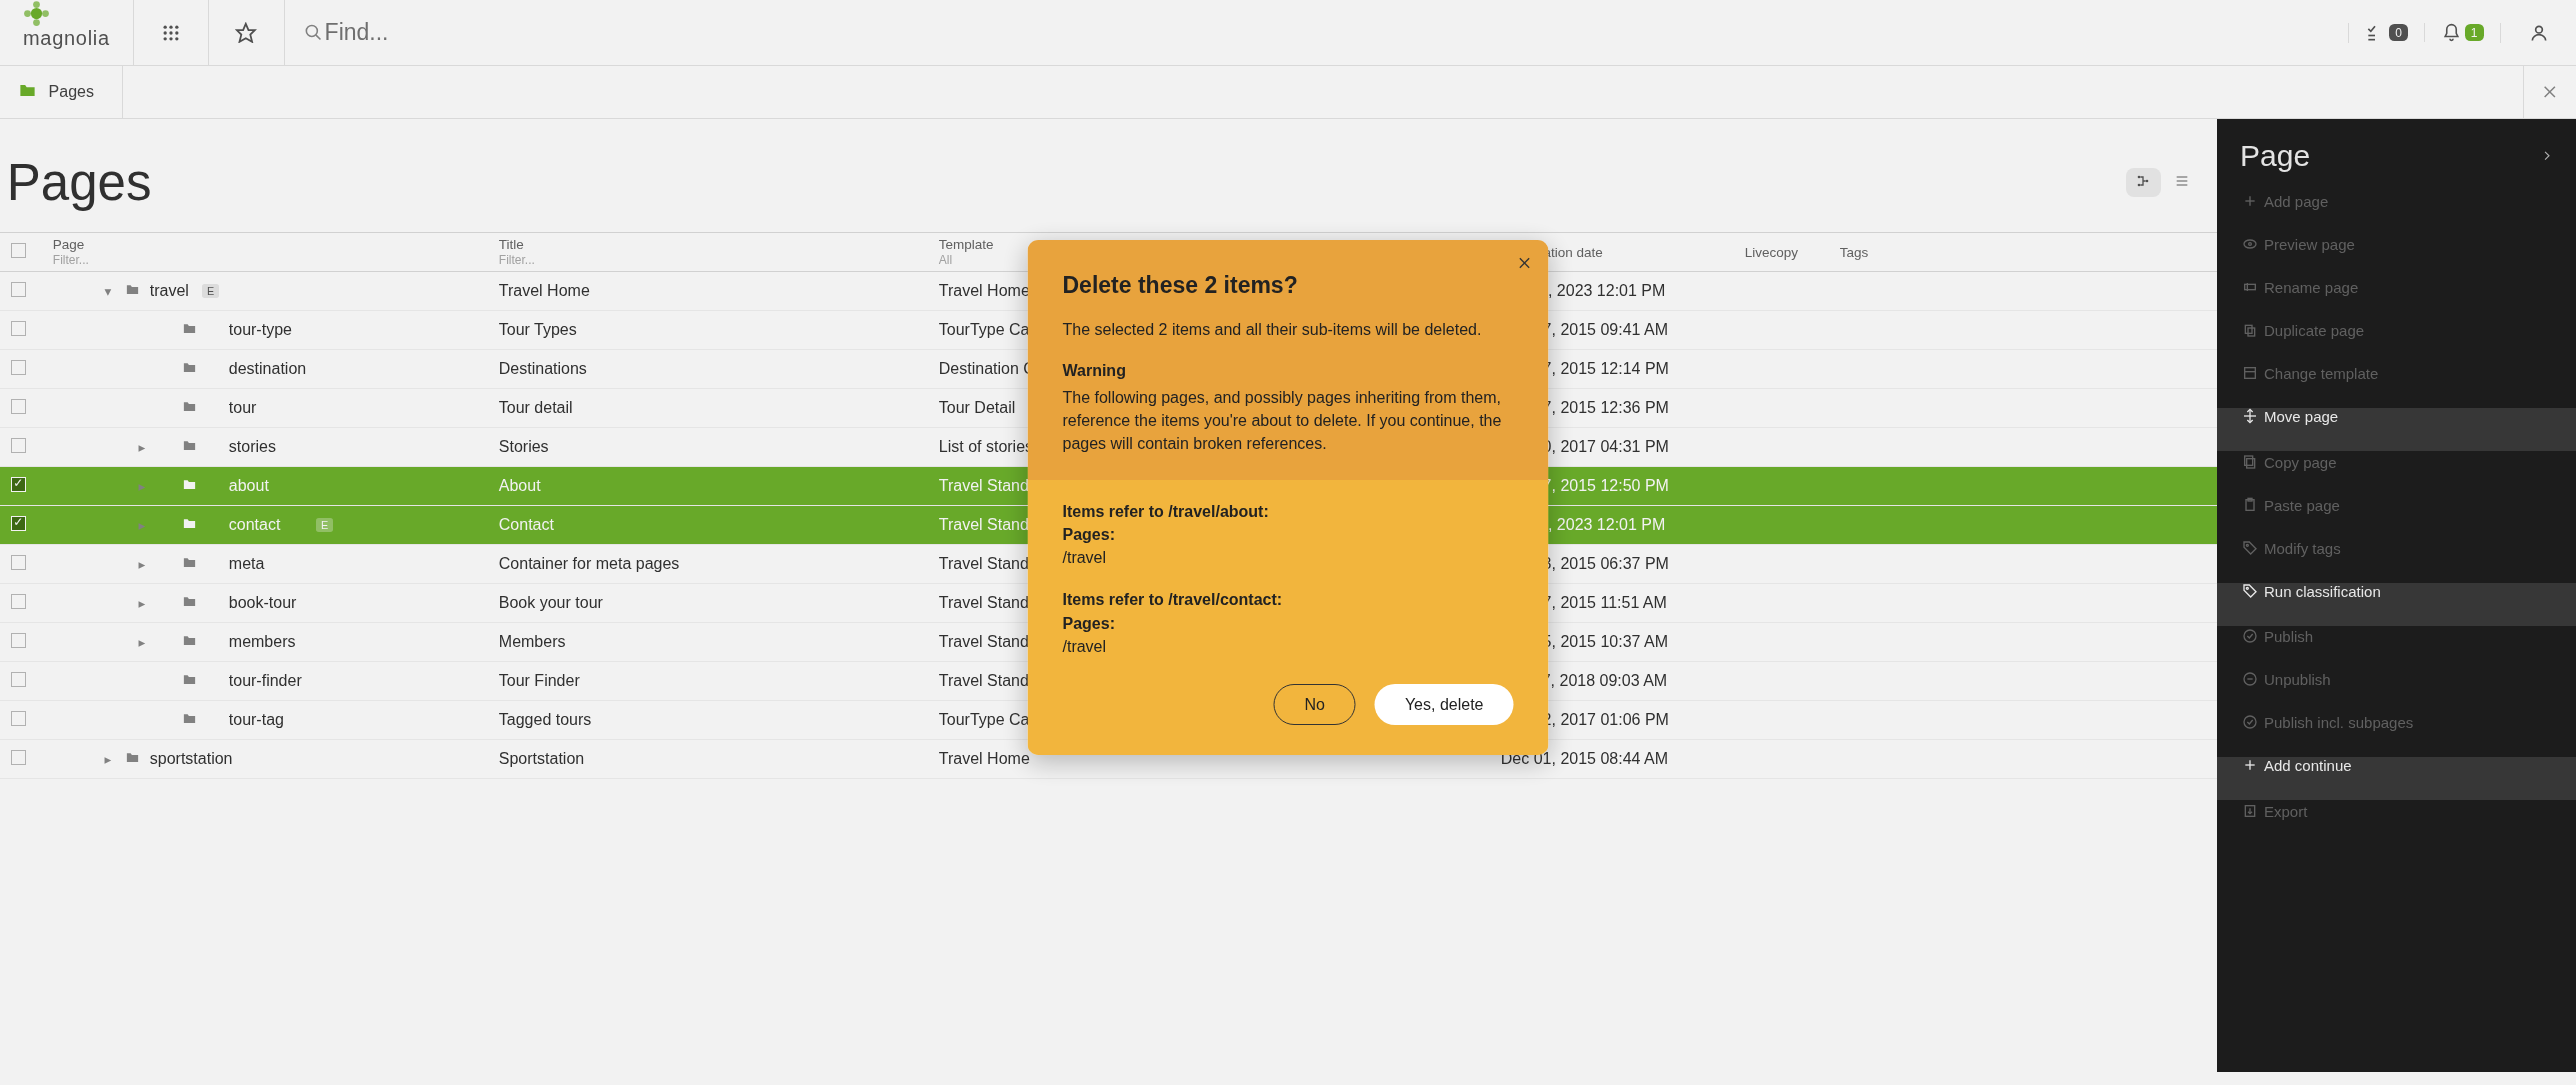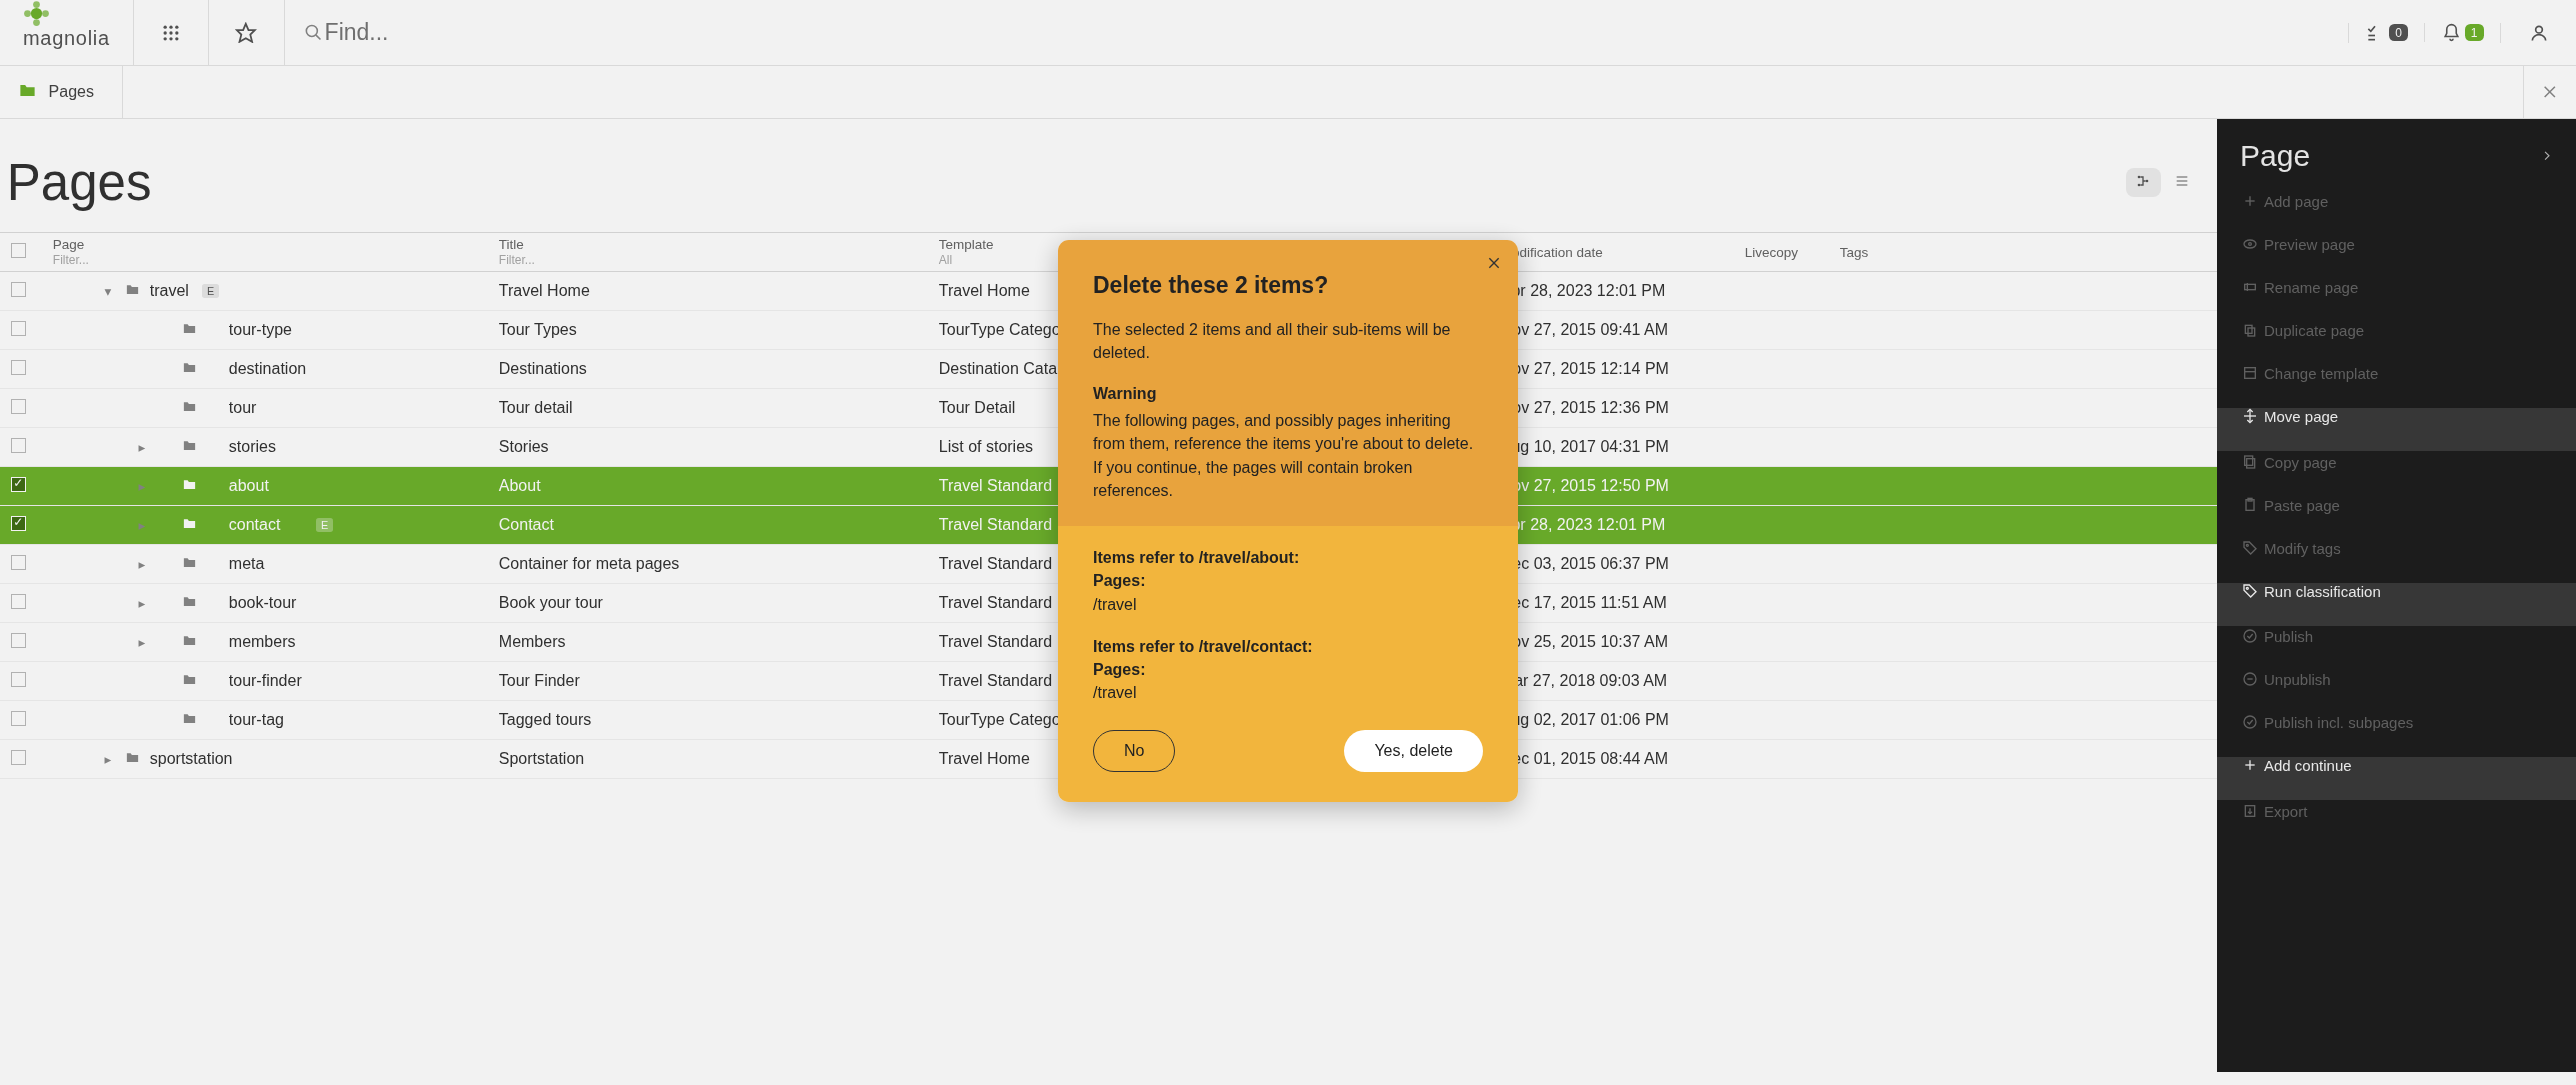--- a/index.html
+++ b/index.html
@@ -68,29 +68,29 @@
 .side-panel { position: absolute; top: 119px; right: 0; bottom: 13.5px; width: 359px; background: var(--mg-dark-panel); color: #bbb; overflow-y: auto;}
 .side-heading { display: flex; align-items: center; justify-content: space-between; padding: 20px 23px; font-size: 30px; color: #f0f0f0; font-weight: 400;}
 .side-list { list-style: none; margin: 0; padding: 0;}
 .side-list li { display: flex; align-items: flex-start; gap: 5px; height: 43px; padding: 0 23px; font-size: 15px;}
 .side-list li.enabled { background: var(--mg-dark-item); color: #f5f5f5; margin-bottom: 2.7px;}
 .side-list li .side-icon { width: 19px; display: flex; justify-content: center;}
 .side-list li.disabled { color: #666;}
 
 
 .modal-overlay { position: fixed; inset: 0; background: rgba(0,0,0,0.05); }
-.modal { position: absolute; top: 240px; left: 50%; transform: translateX(-50%); width: 460px; border-radius: 10.8px; overflow: hidden; box-shadow: 0 6.8px 27px rgba(0,0,0,0.25);}
+.modal { position: absolute; top: 240px; left: 50%; transform: translateX(-50%); width: 521px; border-radius: 10.8px; overflow: hidden; box-shadow: 0 6.8px 27px rgba(0,0,0,0.25);}
 .modal-body { background: var(--mg-orange-dark); padding: 32px 35px 6.8px 35px; color: #222;}
 .modal-title { font-size: 23px; font-weight: 600; margin-bottom: 19px;}
 .modal-close { position: absolute; top: 13.5px; right: 16px; font-size: 19px; color: #333;}
 .modal-body p { font-size: 16px; line-height: 1.45; margin: 0 0 17.6px 0;}
 .modal-body strong.heading { font-weight: 700; display: block; margin-bottom: 4px;}
 .modal-lower { background: var(--mg-orange-light); padding: 20px 35px 30px 35px; font-size: 16px; line-height: 1.45;}
 .modal-lower .block { margin-bottom: 19px;}
-.modal-footer { display: flex; justify-content: space-between; gap: 19px; padding-top: 6.8px;}
+.modal-footer { display: flex; justify-content: flex-end; gap: 19px; padding-top: 6.8px;}
 .btn { border-radius: 676px; padding: 10.8px 30px; font-size: 16px; font-weight: 500; border: none; cursor: pointer;}
 .btn-outline { background: transparent; border: 1.4px solid #333; color: #222;}
 .btn-solid { background: #fff; color: #222;}
 
 .indent-0 { padding-left: 47px; }
 .indent-1 { padding-left: 81px; gap: 32px; }
 </style>
 </head>
 <body>
 

